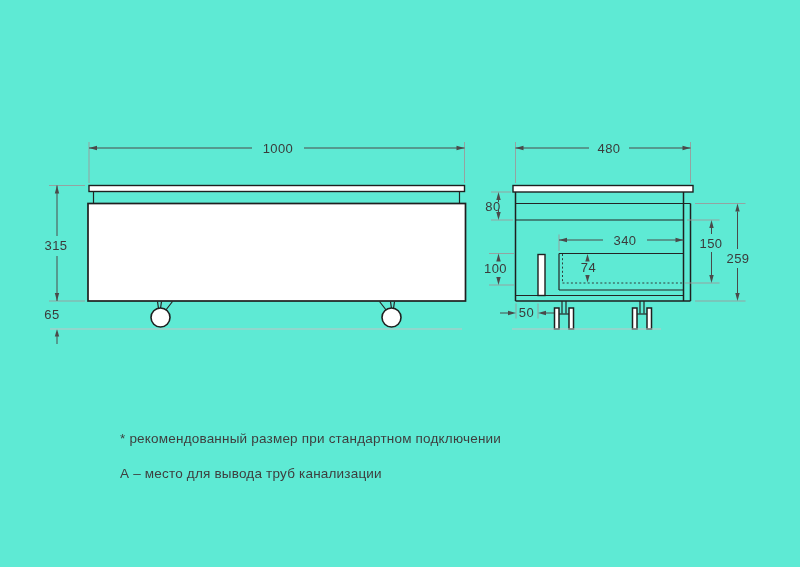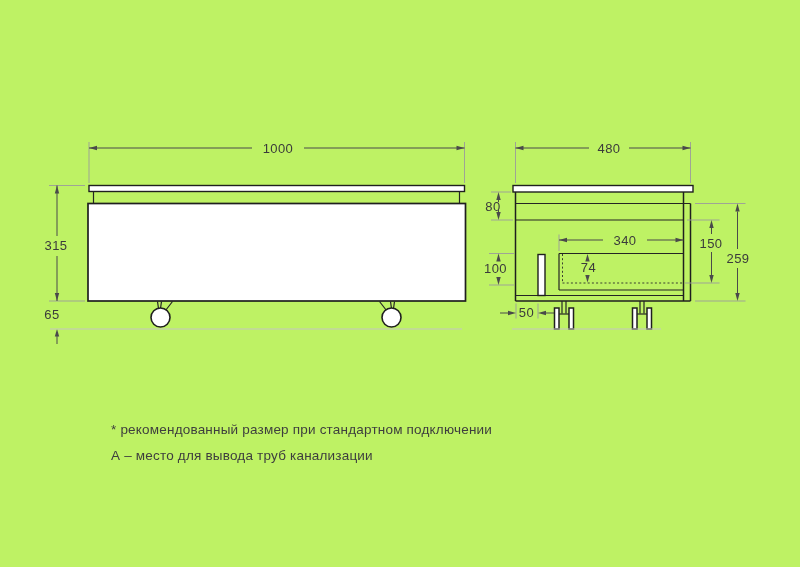--- a/index.html
+++ b/index.html
@@ -1,17 +1,17 @@
 <!DOCTYPE html>
 <html><head>
 <meta charset="utf-8">
 <style>
   html,body { margin:0; padding:0; background:#ffffff; }
   .page {
-    position:relative; width:800px; height:567px; background:#bef264;
+    position:relative; width:800px; height:567px; background:#5eead4;
     font-family:"Liberation Sans", sans-serif; overflow:hidden;
   }
   svg { position:absolute; left:0; top:0; }
 
   .outline   { stroke:#1f1f1f; stroke-width:1.5; fill:none; }
   .outline2  { stroke:#1f1f1f; stroke-width:1.7; fill:#ffffff; }
   .thin      { stroke:#242424; stroke-width:1.2; fill:none; }
   .whitefill { fill:#ffffff; }
   .dimline   { stroke:#4a4a4a; stroke-width:1; fill:none; }
   .extline   { stroke:#9b9b9b; stroke-width:0.9; fill:none; }
@@ -19,21 +19,21 @@
   .dotted    { stroke:#2a2a2a; stroke-width:0.9; fill:none; stroke-dasharray:2 2.2; }
   .arrow     { fill:#4a4a4a; stroke:none; }
   text.dimlabel {
     font-family:"Liberation Sans", sans-serif; font-size:13px;
     fill:#3b3b3b; letter-spacing:0.4px;
   }
   .notes {
     position:absolute; left:108px; top:415px; width:420px;
     color:#3e3e3e; font-size:13.5px; line-height:23px; letter-spacing:0.2px;
   }
-  .notes p { margin:3px; }
+  .notes p { margin:12px; }
 </style>
 </head>
 <body>
 
 <div class="page">
   <svg width="800" height="567" viewBox="0 0 800 567">
 
     <g>
 
       <g>

